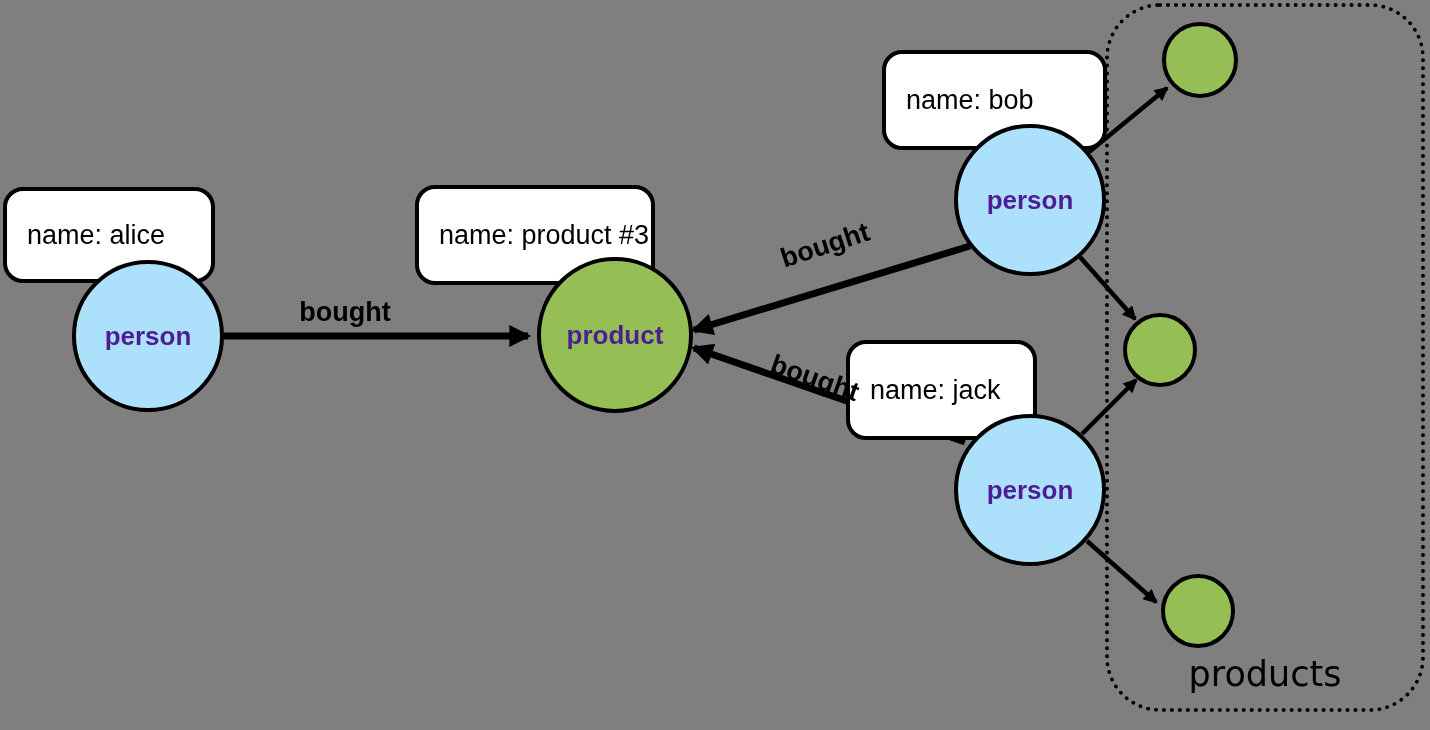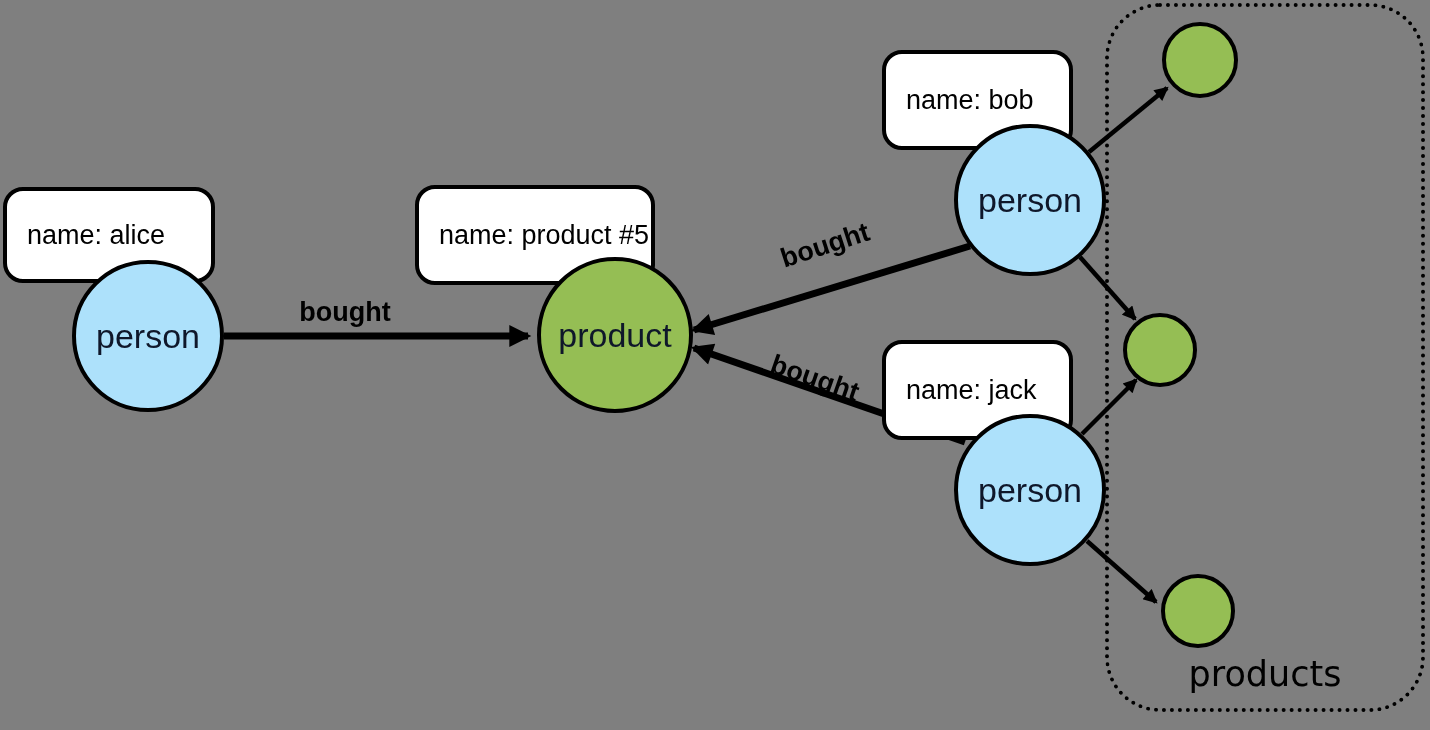--- a/index.html
+++ b/index.html
@@ -26,21 +26,21 @@
     padding-left:20px;
     font-size:27px;color:#000;
     white-space:nowrap;
   }
   .node-circle{
     position:absolute;
     border:4px solid var(--stroke,#000);
     border-radius:50%;
     box-sizing:border-box;
     display:flex;align-items:center;justify-content:center;
-    font-size:34px;color:#0f172a;
+    font-size:26px;color:#4c1d95;font-weight:bold;
   }
   .person-fill{background:var(--person-fill,#ade1fb);}
   .product-fill{background:var(--product-fill,#95be54);}
   .small-circle{
     position:absolute;
     border:4px solid var(--stroke,#000);
     border-radius:50%;
     box-sizing:border-box;
     background:var(--product-fill,#95be54);
   }
@@ -93,26 +93,26 @@
     <line x1="1089" y1="152" x2="1167" y2="88" stroke-width="4.5" marker-end="url(#ah-small)"></line>
     <line x1="1080" y1="257" x2="1135" y2="319" stroke-width="4.5" marker-end="url(#ah-small)"></line>
     <line x1="1082" y1="434" x2="1136" y2="380" stroke-width="4.5" marker-end="url(#ah-small)"></line>
     <line x1="1087" y1="541" x2="1156" y2="602" stroke-width="4.5" marker-end="url(#ah-small)"></line>
   </svg>
 
   <div class="label-box" style="left:3px;top:187px;width:212px;height:96px;">
     <span>name: alice</span>
   </div>
   <div class="label-box" style="left:415px;top:185px;width:240px;height:100px;">
-    <span>name: product #5</span>
+    <span>name: product #3</span>
   </div>
-  <div class="label-box" style="left:882px;top:50px;width:191px;height:100px;">
+  <div class="label-box" style="left:882px;top:50px;width:225px;height:100px;">
     <span>name: bob</span>
   </div>
-  <div class="label-box" style="left:882px;top:340px;width:191px;height:100px;">
+  <div class="label-box" style="left:846px;top:340px;width:191px;height:100px;">
     <span>name: jack</span>
   </div>
 
   <div class="node-circle person-fill" style="left:72px;top:260px;width:152px;height:152px;">
     <span>person</span>
   </div>
   <div class="node-circle product-fill" style="left:537px;top:257px;width:156px;height:156px;">
     <span>product</span>
   </div>
   <div class="node-circle person-fill" style="left:954px;top:124px;width:152px;height:152px;">

